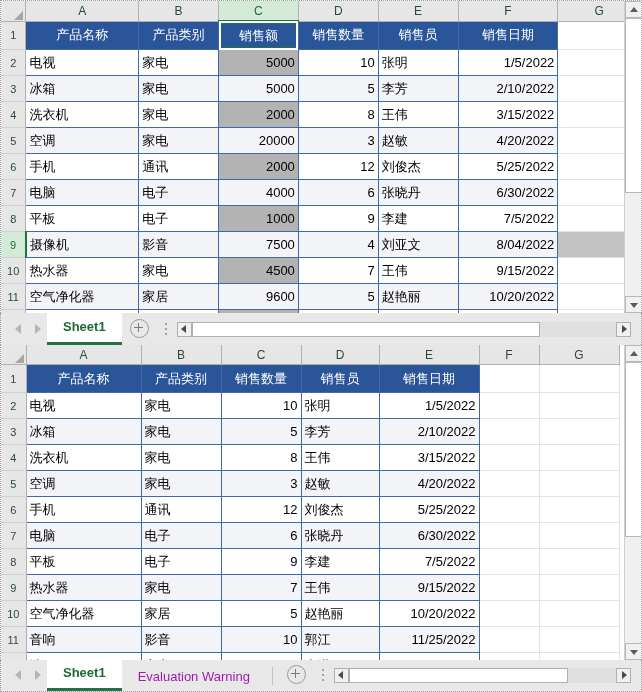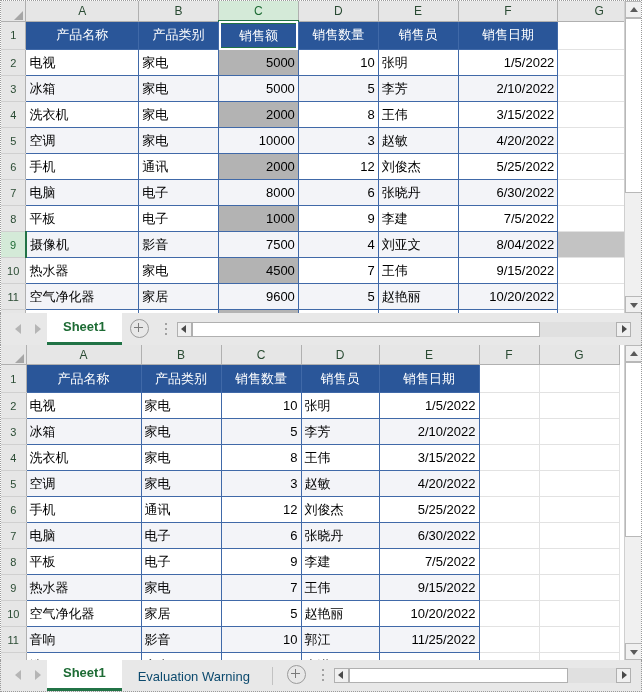--- a/index.html
+++ b/index.html
@@ -66,21 +66,21 @@
 
   
   .tabbar{position:relative;width:642px;height:32px;background:#e8e8e8;
     box-sizing:border-box;border-left:1px dotted #9a9a9a;border-right:1px dotted #9a9a9a;
     display:flex;align-items:flex-end;}
   .panel-bottom .tabbar{border-bottom:1px dotted #9a9a9a;}
   .navbtns{display:flex;align-items:center;height:32px;padding:0 6px 0 14px;gap:14px;}
   .nav{width:0;height:0;border-top:5px solid transparent;border-bottom:5px solid transparent;}
   .nav.prev{border-right:6px solid #b5b5b5;}
   .nav.next{border-left:6px solid #b5b5b5;}
-  .tab{height:28px;line-height:28px;padding:0 16px;font-size:13px;color:#0c4a6e;
+  .tab{height:28px;line-height:28px;padding:0 16px;font-size:13px;color:#a21caf;
     background:transparent;border:none;}
   .tab.active{background:#ffffff;color:#1d6b34;font-weight:bold;
     border-bottom:3px solid #217346;height:29px;line-height:27px;}
   .tabsep{width:1px;height:18px;background:#c2c2c2;margin:0 6px 6px 6px;align-self:flex-end;}
   .addsheet{width:17px;height:17px;border:1px solid #9b9b9b;border-radius:50%;
     margin:0 6px 7px 8px;position:relative;align-self:flex-end;}
   .addsheet:before,.addsheet:after{content:"";position:absolute;background:#7a7a7a;}
   .addsheet:before{left:3px;top:7px;width:9px;height:1px;}
   .addsheet:after{left:7px;top:3px;width:1px;height:9px;}
   .dots{width:4px;height:17px;margin:0 8px 8px 10px;align-self:flex-end;position:relative;}
@@ -162,41 +162,41 @@
             <td class="cell tbl num selcol">2000</td>
             <td class="cell tbl num">8</td>
             <td class="cell tbl">王伟</td>
             <td class="cell tbl num">3/15/2022</td>
             <td class="cell empty"></td>
           </tr>
           <tr>
             <td class="rowhead" style="height:25px">5</td>
             <td class="cell tbl altb">空调</td>
             <td class="cell tbl altb">家电</td>
-            <td class="cell tbl altb num selcol">10000</td>
+            <td class="cell tbl altb num selcol">20000</td>
             <td class="cell tbl altb num">3</td>
             <td class="cell tbl altb">赵敏</td>
             <td class="cell tbl altb num">4/20/2022</td>
             <td class="cell empty"></td>
           </tr>
           <tr>
             <td class="rowhead" style="height:25px">6</td>
             <td class="cell tbl">手机</td>
             <td class="cell tbl">通讯</td>
             <td class="cell tbl num selcol">2000</td>
             <td class="cell tbl num">12</td>
             <td class="cell tbl">刘俊杰</td>
             <td class="cell tbl num">5/25/2022</td>
             <td class="cell empty"></td>
           </tr>
           <tr>
             <td class="rowhead" style="height:25px">7</td>
             <td class="cell tbl altb">电脑</td>
             <td class="cell tbl altb">电子</td>
-            <td class="cell tbl altb num selcol">8000</td>
+            <td class="cell tbl altb num selcol">4000</td>
             <td class="cell tbl altb num">6</td>
             <td class="cell tbl altb">张晓丹</td>
             <td class="cell tbl altb num">6/30/2022</td>
             <td class="cell empty"></td>
           </tr>
           <tr>
             <td class="rowhead" style="height:25px">8</td>
             <td class="cell tbl">平板</td>
             <td class="cell tbl">电子</td>
             <td class="cell tbl num selcol">1000</td>

